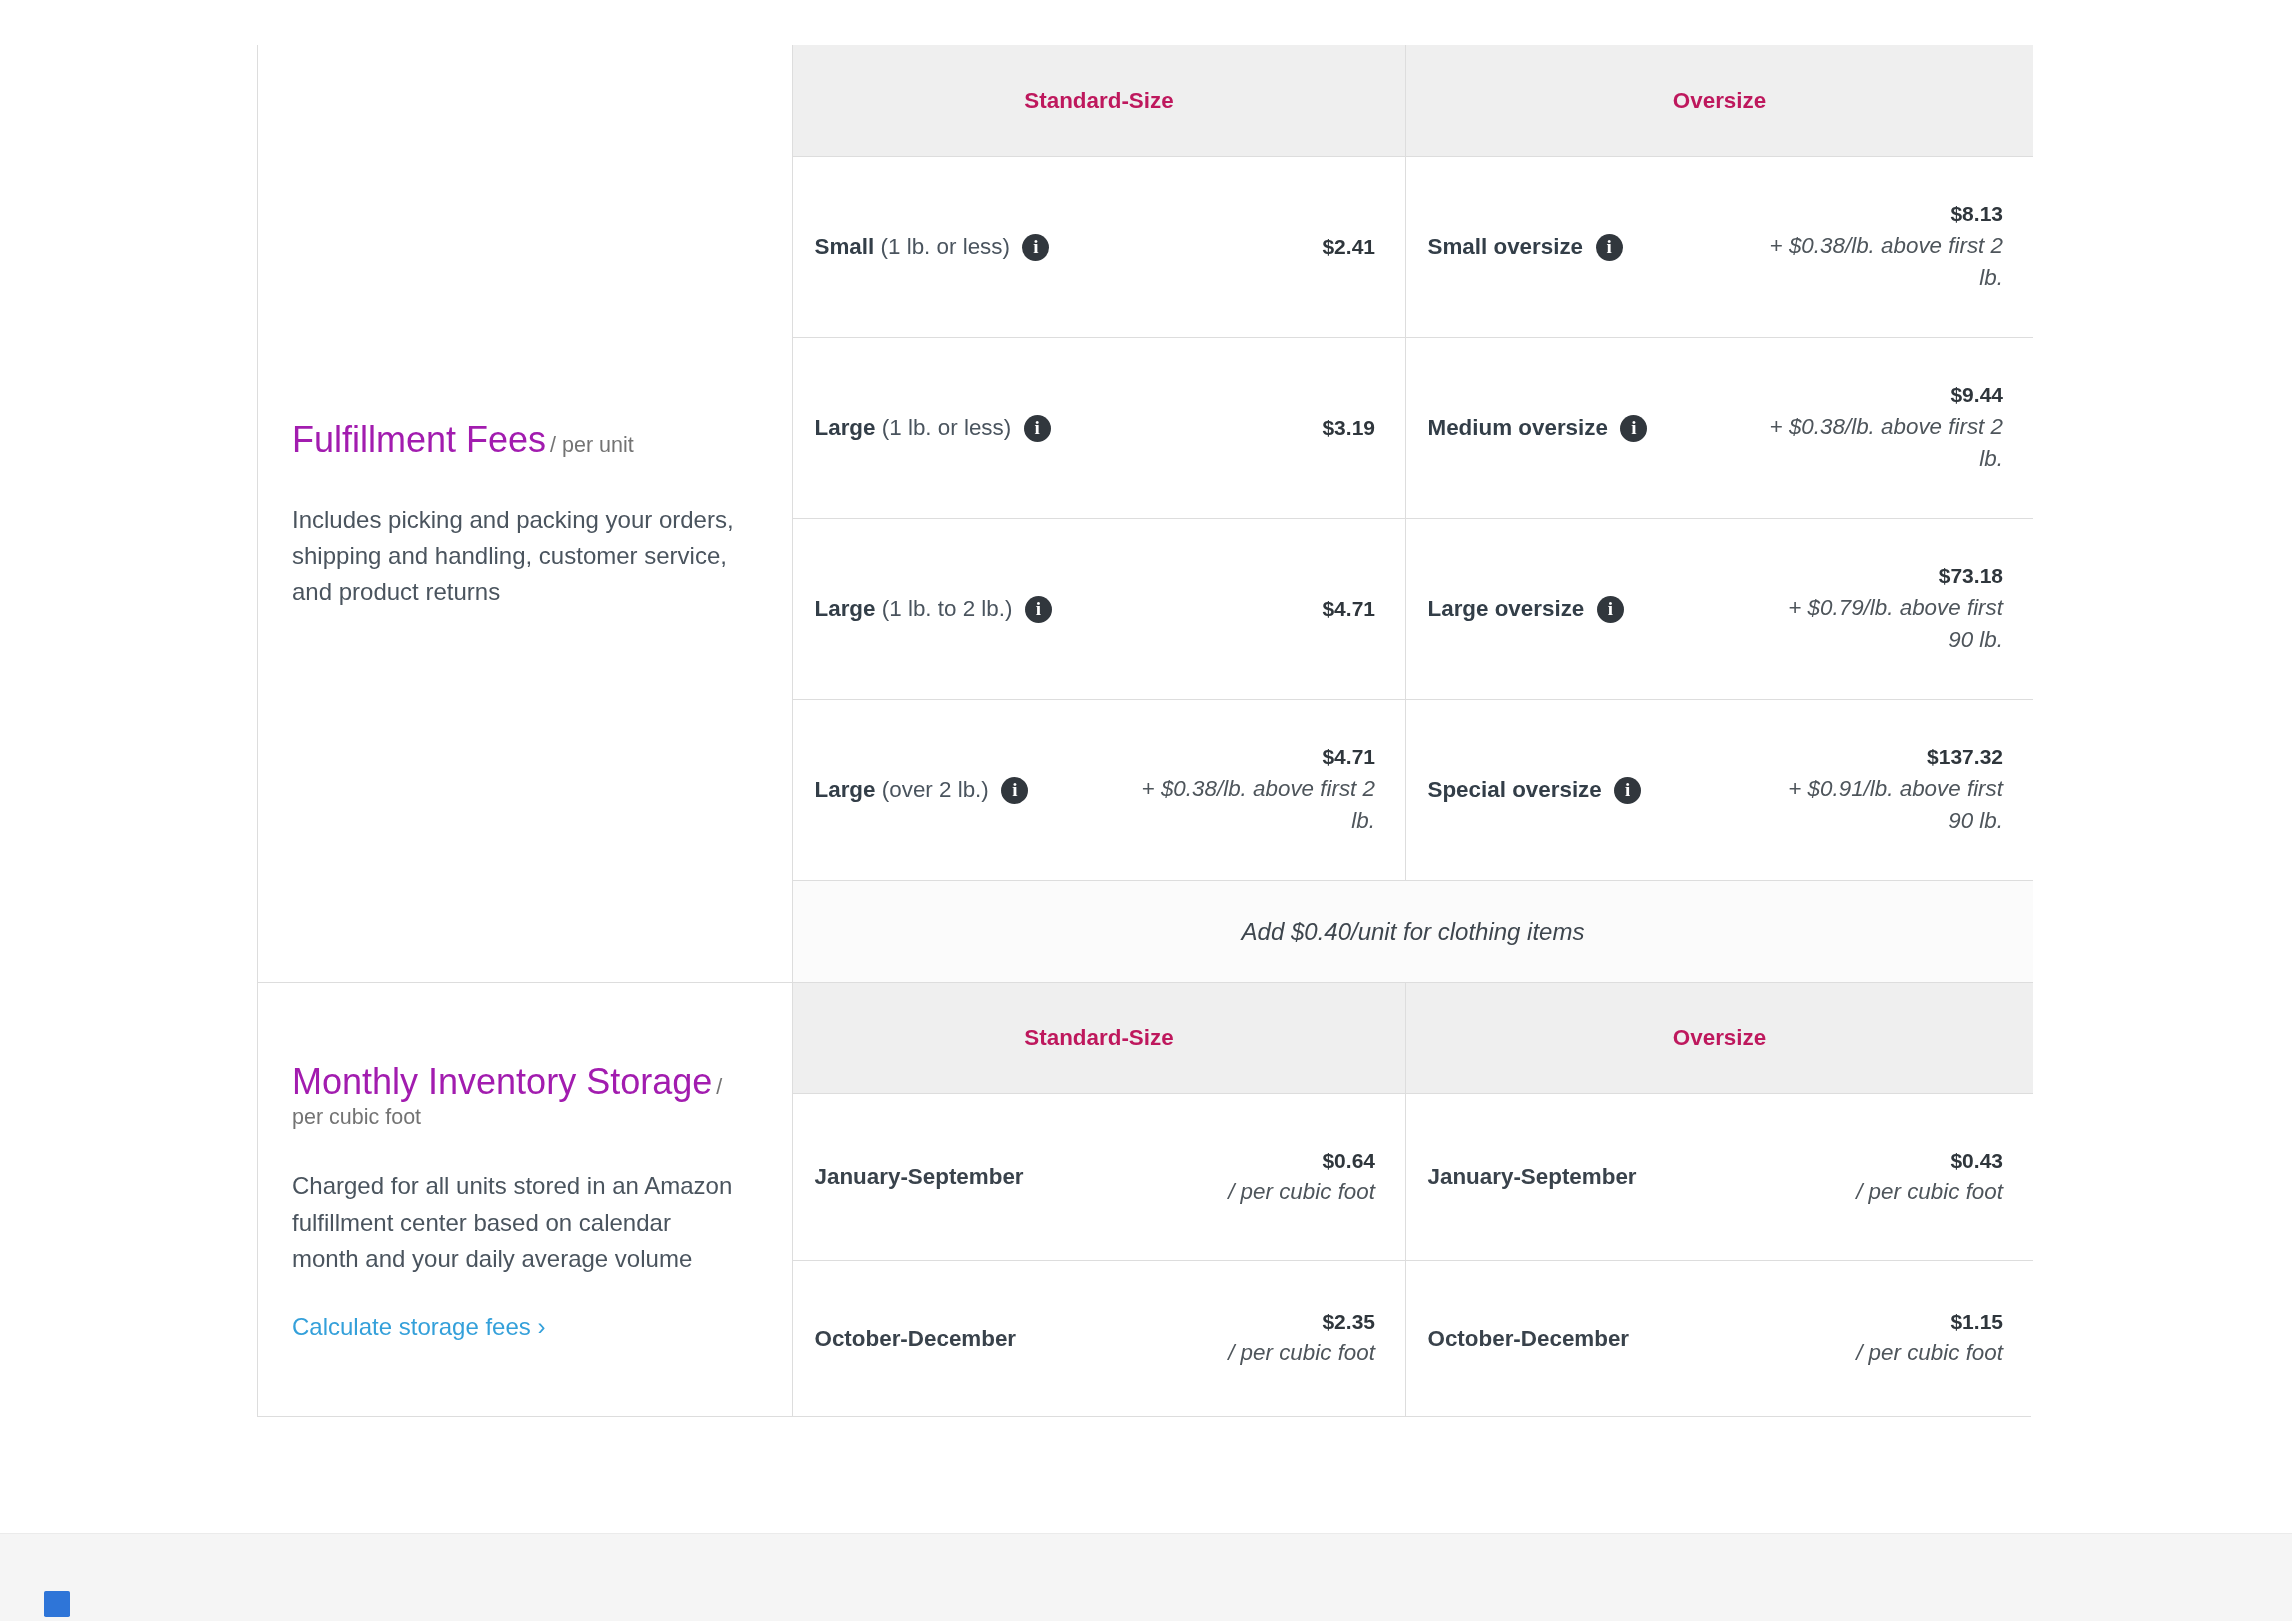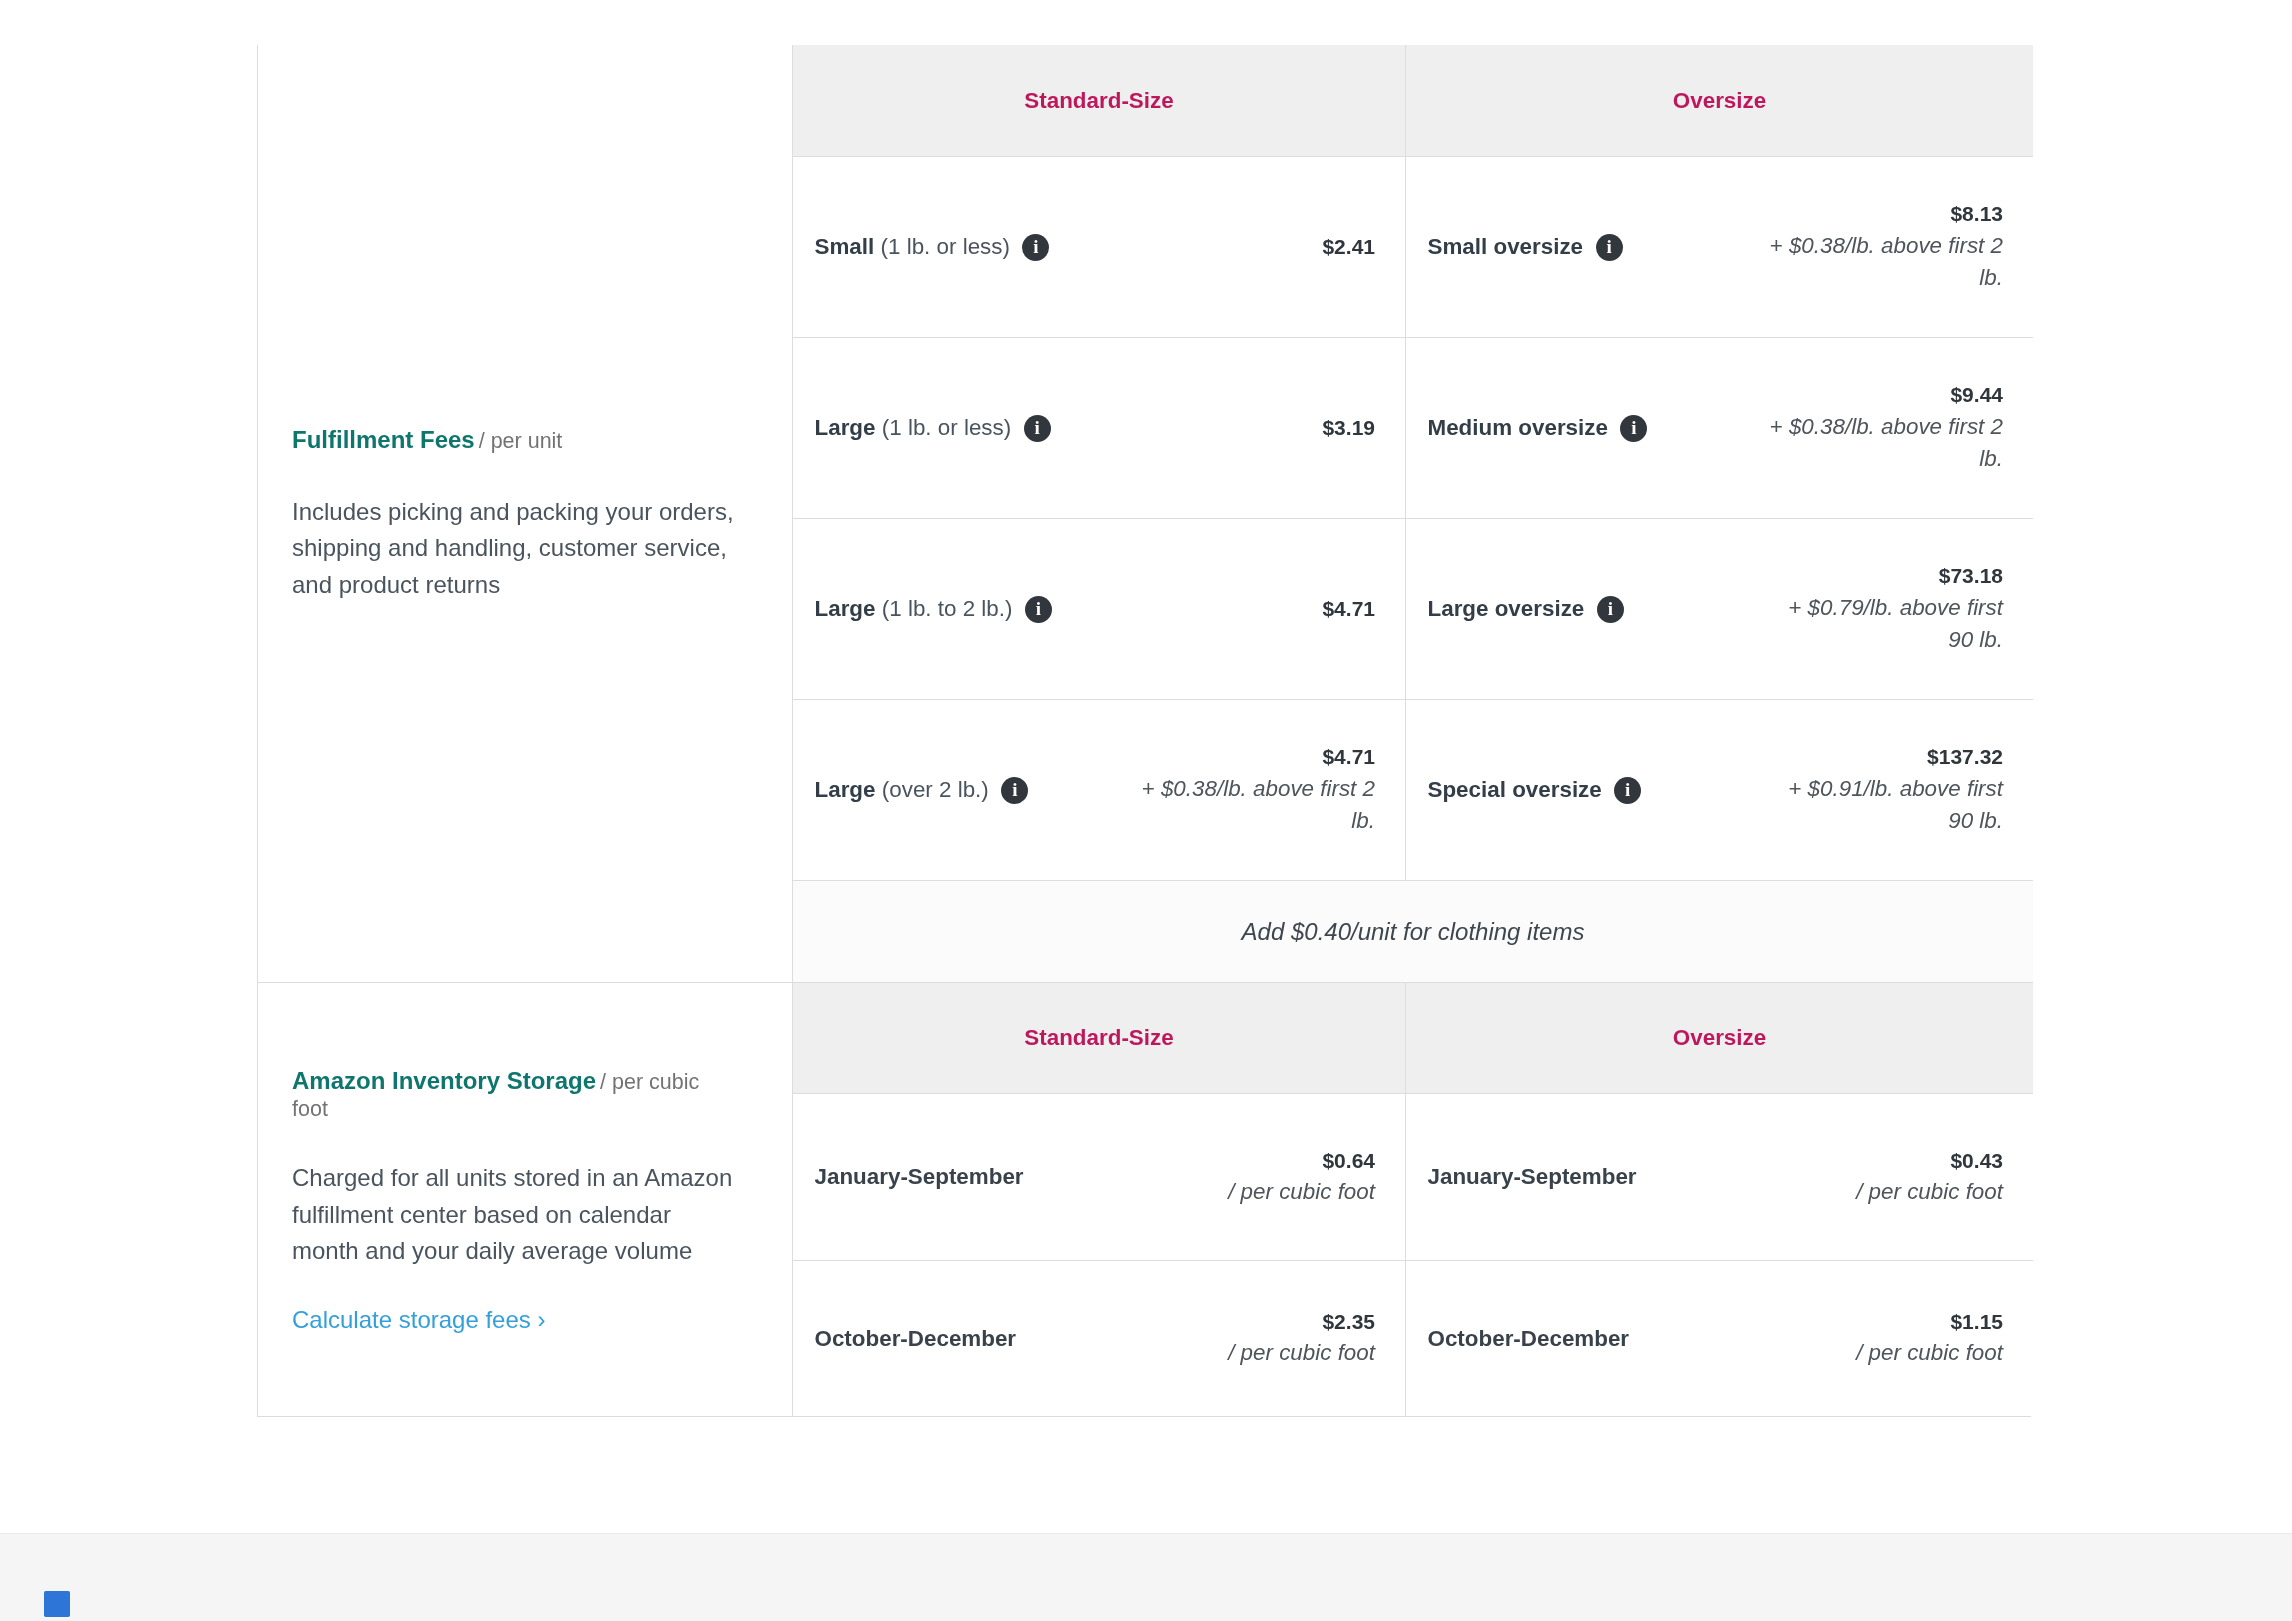--- a/index.html
+++ b/index.html
@@ -29,21 +29,21 @@
   .b-left{border-left:0.9px solid #DDDDDD;}
   .colhead{
     background:#EFEFEF;display:flex;align-items:center;justify-content:center;
     font-size:22.4px;font-weight:bold;color:#be185d;
   }
   
   .leftcell{
     display:flex;flex-direction:column;justify-content:center;
     padding:0 52px 0 34px;
   }
-  .h-orange{color:#0f766e;font-size:24px;line-height:1.32;font-weight:700;}
+  .h-orange{color:#a21caf;font-size:36px;line-height:1.32;font-weight:400;}
   .h-suffix{color:#737373;font-size:21.5px;font-weight:normal;}
   .desc{
     margin-top:38px;color:#4A545E;font-size:24px;line-height:1.52;max-width:466px;
   }
   .calc-link{
     margin-top:36px;color:#34A0DA;font-size:24px;cursor:pointer;text-decoration:none;
   }
   
   .data{
     display:flex;align-items:center;justify-content:space-between;
@@ -189,21 +189,21 @@
         <span class="price">$137.32</span>
         <span class="note">+ $0.91/lb. above first
 90 lb.</span>
       </span>
     </div>
 
     <div class="cell clothing b-top b-left" style="grid-row:6;">Add $0.40/unit for clothing items</div>
 
     <div class="cell leftcell b-top" style="grid-column:1;grid-row:7 / 10;">
       <div>
-        <span class="h-orange">Amazon Inventory Storage</span>
+        <span class="h-orange">Monthly Inventory Storage</span>
         <span class="h-suffix">/ per cubic foot</span>
       </div>
       <div class="desc">Charged for all units stored in an Amazon fulfillment center based on calendar month and your daily average volume</div>
       <a class="calc-link">Calculate storage fees ›</a>
     </div>
 
     <div class="cell colhead b-top b-left" style="grid-column:2;grid-row:7;">Standard-Size</div>
     <div class="cell colhead b-top b-left" style="grid-column:3;grid-row:7;">Oversize</div>
 
     <div class="cell data b-top b-left" style="grid-column:2;grid-row:8;">

